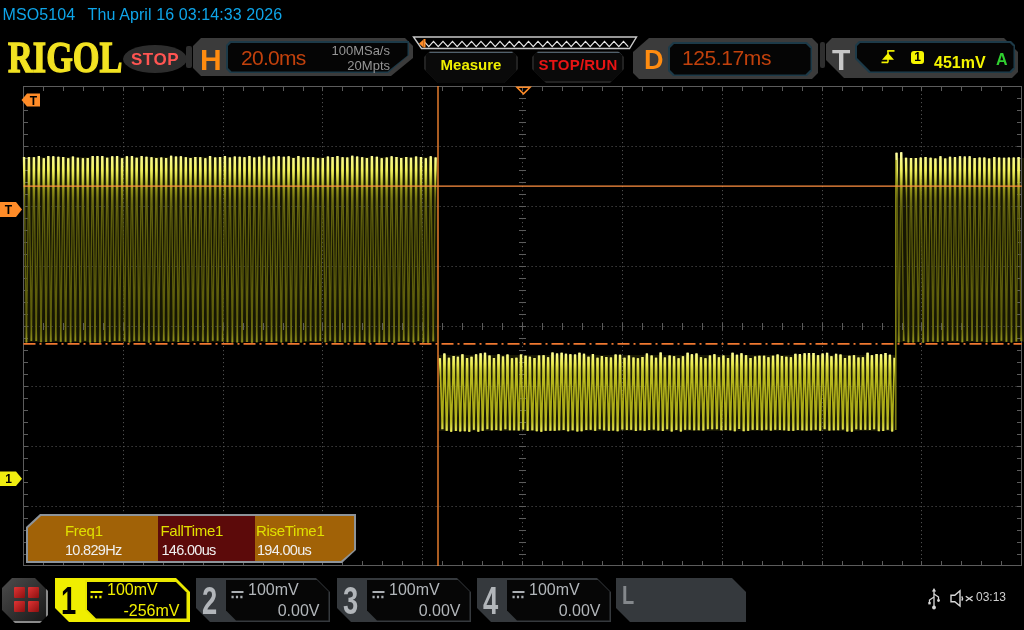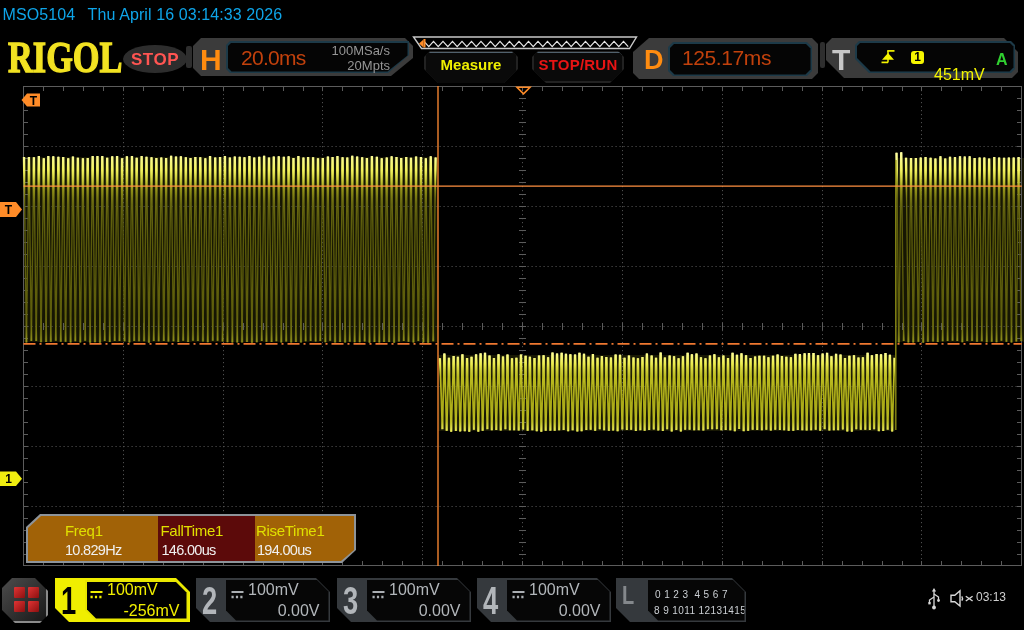--- a/index.html
+++ b/index.html
@@ -191,21 +191,21 @@
   </div>
 <div class="abs z icon" style="left:880px;top:49px"><svg width="15" height="15" viewBox="0 0 15 15">
       <g stroke="#f5f500" fill="none">
         <path d="M1.5 13.4 H8" stroke-width="1.7"></path>
         <path d="M8 13.4 V1.9" stroke-width="1.5"></path>
         <path d="M7.2 1.9 H14.5" stroke-width="1.7"></path>
       </g>
       <polygon points="8,3.9 2,10.7 14,10.7" fill="#f5f500"></polygon>
     </svg></div>
 <div class="abs z" style="left:911px;top:51px;width:13px;height:13px;background:#f5f500;border-radius:3px;color:#000;font-size:12px;font-weight:bold;text-align:center;line-height:13px">1</div>
-<div class="abs z" style="left:934px;top:66px;color:#f5f500;font-size:16px;font-weight:normal">451mV</div>
+<div class="abs z" style="left:934px;top:54px;color:#f5f500;font-size:16px;font-weight:bold">451mV</div>
 <div class="abs z" style="left:996px;top:51px;color:#30d030;font-size:16px;font-weight:bold">A</div>
 
 <div class="abs" id="meas">
     <div class="inner">
       <div class="red"></div>
 <span class="mlabel" style="left:37px">Freq1</span>
 <span class="mlabel" style="left:132.5px">FallTime1</span>
 <span class="mlabel" style="left:228px">RiseTime1</span>
 <span class="mval" style="left:37px">10.829Hz</span>
 <span class="mval" style="left:133.5px">146.00us</span>
@@ -259,24 +259,20 @@
 <div class="abs" style="left:5px;top:5px"><svg width="13" height="9" viewBox="0 0 13 9">
           <path d="M0.5 2 H12.5" stroke="#aaaeb2" stroke-width="2"></path>
           <path d="M0.5 7 H12.5" stroke="#aaaeb2" stroke-width="2.4" stroke-dasharray="2.2 2.2"></path>
         </svg></div>
 <div class="trow1" style="left:22px">100mV</div>
       <div class="trow2">0.00V</div>
     </div>
   </div>
 <div class="tile z gtile" id="ltile">
     <div class="tnum" style="font-size:25px;top:3px;color:#84888c;transform:scaleX(0.8)">L</div>
-    <div class="tin">
-<div class="ldig" style="left:7px;top:9px">0 1 2 3  4 5 6 7</div>
-<div class="ldig" style="left:6px;top:25px">8 9 1011 12131415</div>
-    </div>
   </div>
 <div class="abs z icon" style="left:927px;top:588px"><svg width="14" height="22" viewBox="0 0 14 22">
       <g stroke="#d8d8d8" fill="none" stroke-width="1.3">
         <path d="M7 2 V19"></path>
         <path d="M7 6 L11.5 9 V11.5"></path>
         <path d="M7 9 L2.5 12 V14"></path>
       </g>
       <g fill="#d8d8d8">
         <polygon points="7,0 4.9,3.4 9.1,3.4"></polygon>
         <circle cx="11.5" cy="12.5" r="1.4"></circle>

